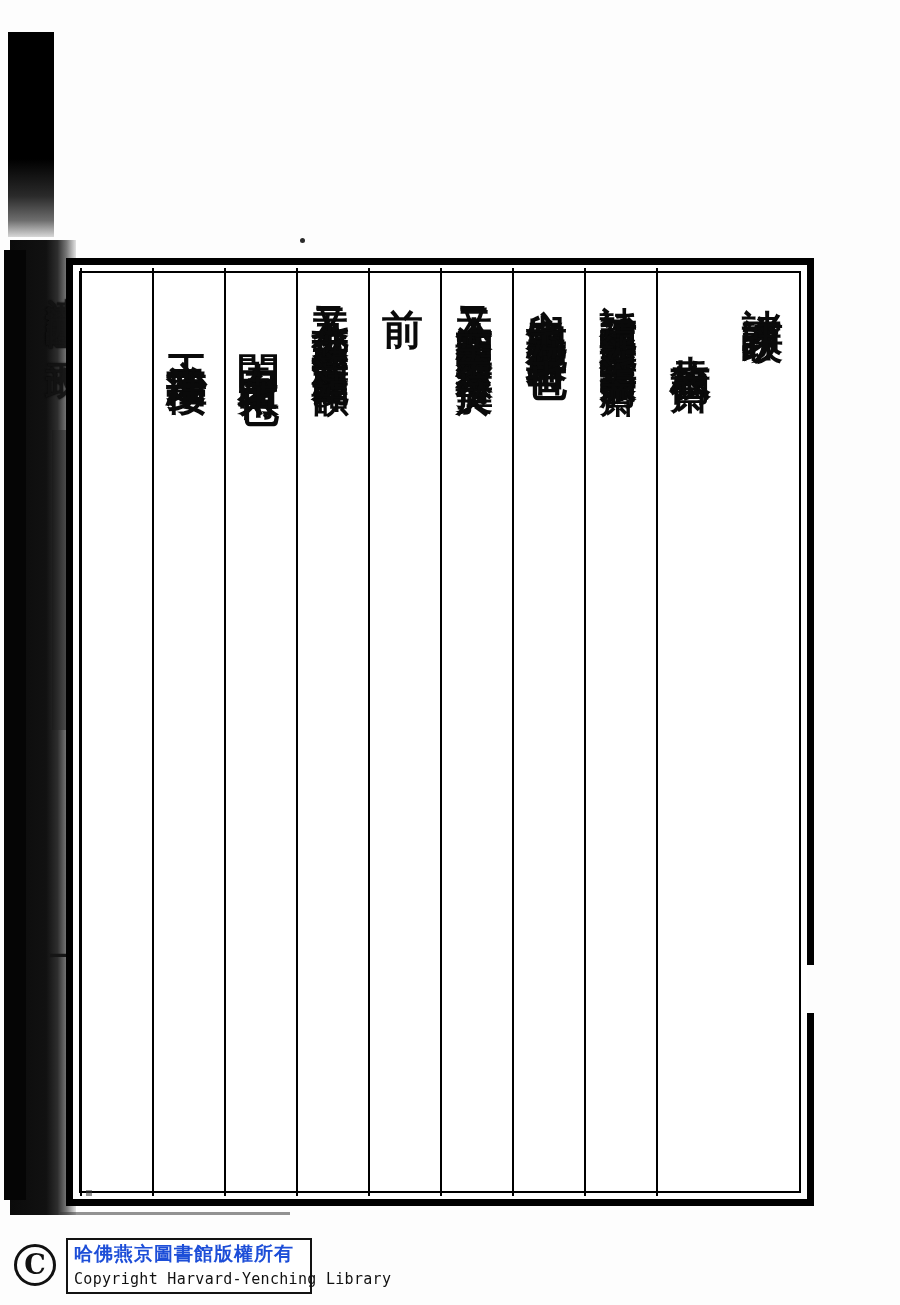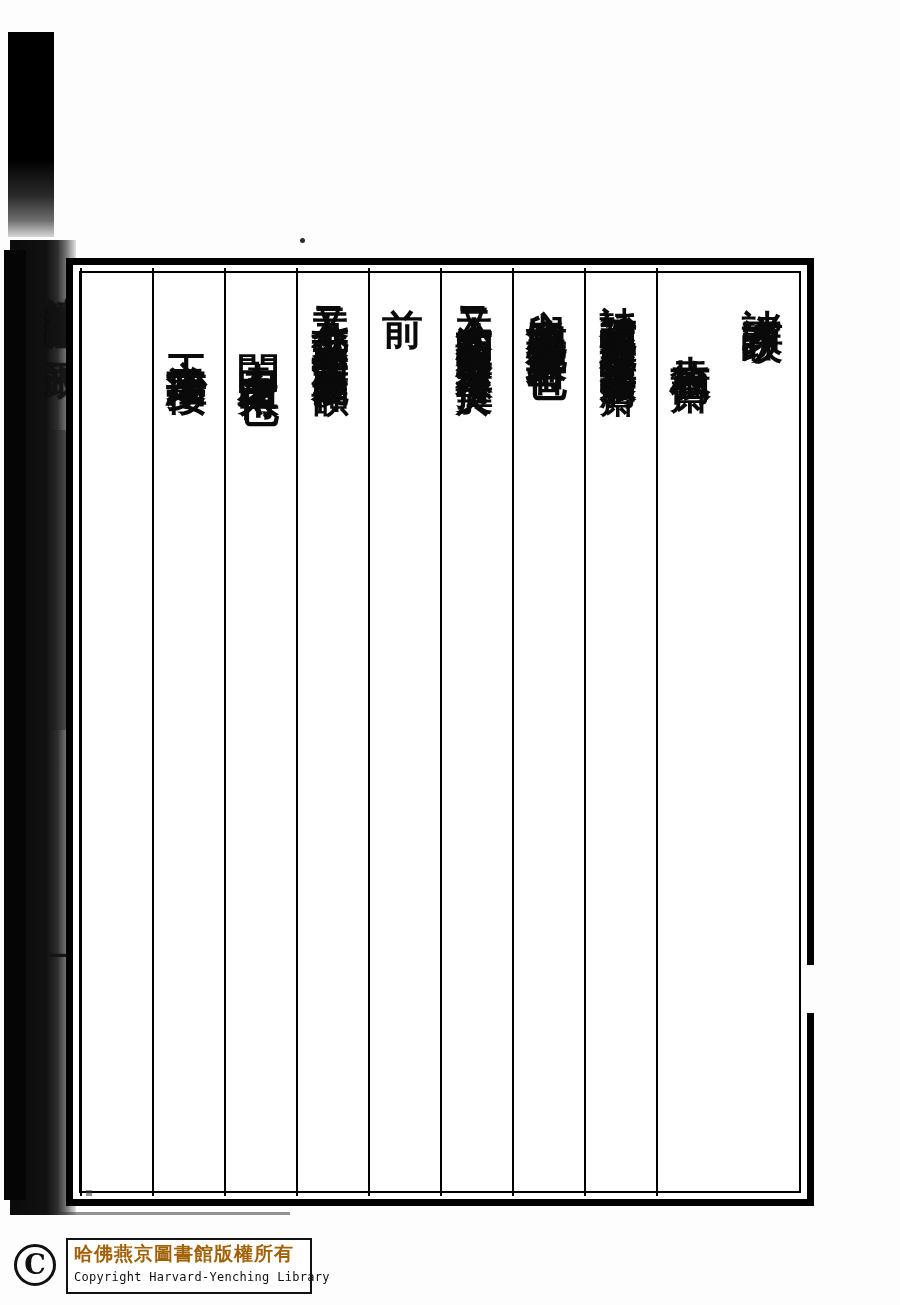--- a/index.html
+++ b/index.html
@@ -160,27 +160,27 @@
     border: 2px solid #121212;
     box-sizing: border-box;
     background: #fff;
     padding: 3px 6px;
   }
   #stamp-cn {
     font-family: "DejaVu Serif", serif;
     font-size: 19px;
     font-weight: 700;
     letter-spacing: 1px;
-    color: #a16207;
+    color: #1d4ed8;
     white-space: nowrap;
     line-height: 1.1;
   }
   #stamp-en {
     font-family: "DejaVu Sans Mono", monospace;
-    font-size: 12px;
+    font-size: 15px;
     letter-spacing: .3px;
     color: #111;
     margin-top: 6px;
     white-space: nowrap;
   }
   #copyright-mark {
     position: absolute;
     left: 14px; top: 1244px;
     width: 42px; height: 42px;
     border: 3px solid #111;

